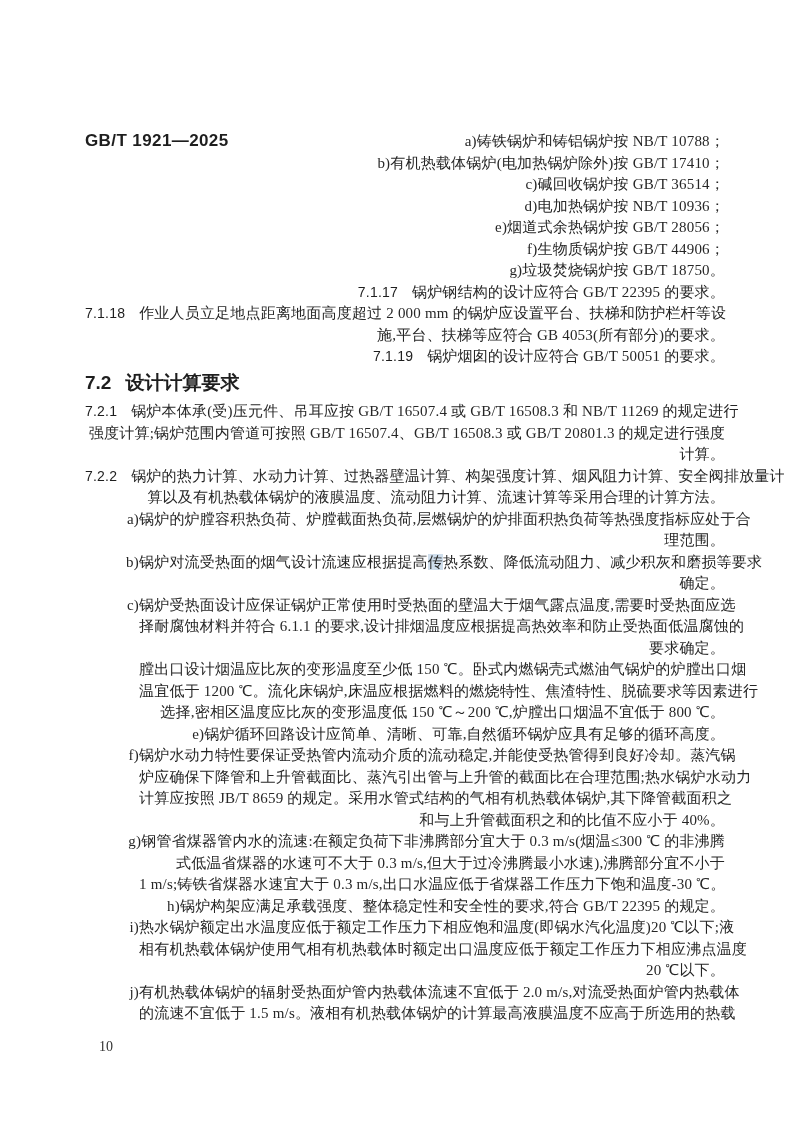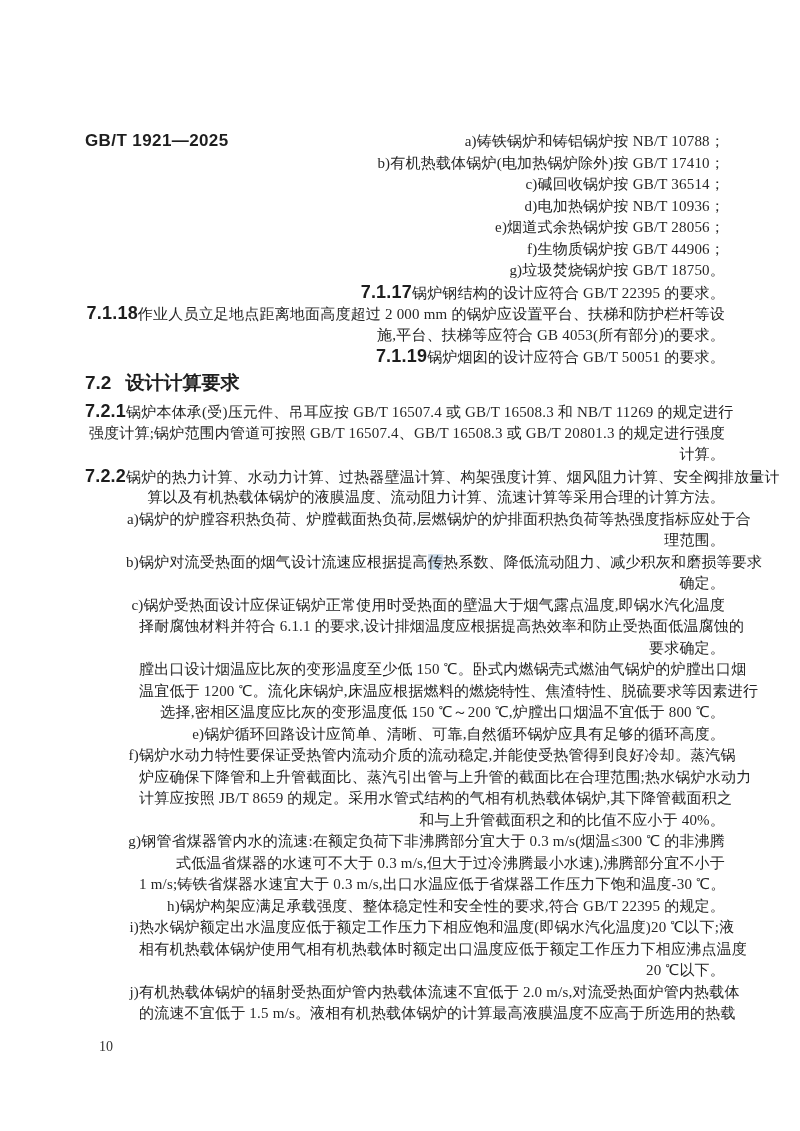--- a/index.html
+++ b/index.html
@@ -26,22 +26,22 @@
     font-size:15px; letter-spacing:0.2px;
     white-space:nowrap;
     text-align:right;
   }
   .li { padding-left:27px; }
   .li .marker { display:inline-block; width:27px; }
   .li-cont { padding-left:54px; }
   .clause-cont { padding-left:0; }
   .cnum {
     font-family:"Liberation Sans", sans-serif;
-    font-weight:700; font-size:18px;
-    margin-right:0; color:#1e1e1e;
+    font-weight:400; font-size:14px;
+    margin-right:14px; color:#1e1e1e;
   }
   .heading {
     height:21.5px; line-height:21.5px;
     margin:4px 0 8px 0;
     font-family:"Liberation Sans", sans-serif;
     font-weight:700; font-size:19px; color:#1e1e1e;
   }
   .heading .hnum { margin-right:14px; }
   .hl { background:#cfdeec; }
   .page-number {
@@ -69,21 +69,21 @@
       <div class="heading"><span class="hnum">7.2</span><span>设计计算要求</span></div>
       <div class="line clause"><span class="cnum">7.2.1</span><span>锅炉本体承(受)压元件、吊耳应按 GB/T 16507.4 或 GB/T 16508.3 和 NB/T 11269 的规定进行</span></div>
       <div class="line clause-cont"><span>强度计算;锅炉范围内管道可按照 GB/T 16507.4、GB/T 16508.3 或 GB/T 20801.3 的规定进行强度</span></div>
       <div class="line clause-cont"><span>计算。</span></div>
       <div class="line clause"><span class="cnum">7.2.2</span><span>锅炉的热力计算、水动力计算、过热器壁温计算、构架强度计算、烟风阻力计算、安全阀排放量计</span></div>
       <div class="line clause-cont"><span>算以及有机热载体锅炉的液膜温度、流动阻力计算、流速计算等采用合理的计算方法。</span></div>
       <div class="line li"><span class="marker">a)</span><span>锅炉的炉膛容积热负荷、炉膛截面热负荷,层燃锅炉的炉排面积热负荷等热强度指标应处于合</span></div>
       <div class="line li-cont"><span>理范围。</span></div>
       <div class="line li"><span class="marker">b)</span><span>锅炉对流受热面的烟气设计流速应根据提高</span><span class="hl" style="background: rgb(207, 222, 236);">传</span><span>热系数、降低流动阻力、减少积灰和磨损等要求</span></div>
       <div class="line li-cont"><span>确定。</span></div>
-      <div class="line li"><span class="marker">c)</span><span>锅炉受热面设计应保证锅炉正常使用时受热面的壁温大于烟气露点温度,即锅水汽化温度</span></div>
+      <div class="line li"><span class="marker">c)</span><span>锅炉受热面设计应保证锅炉正常使用时受热面的壁温大于烟气露点温度,需要时受热面应选</span></div>
       <div class="line li-cont"><span>择耐腐蚀材料并符合 6.1.1 的要求,设计排烟温度应根据提高热效率和防止受热面低温腐蚀的</span></div>
       <div class="line li-cont"><span>要求确定。</span></div>
       <div class="line li-cont"><span>膛出口设计烟温应比灰的变形温度至少低 150 ℃。卧式内燃锅壳式燃油气锅炉的炉膛出口烟</span></div>
       <div class="line li-cont"><span>温宜低于 1200 ℃。流化床锅炉,床温应根据燃料的燃烧特性、焦渣特性、脱硫要求等因素进行</span></div>
       <div class="line li-cont"><span>选择,密相区温度应比灰的变形温度低 150 ℃～200 ℃,炉膛出口烟温不宜低于 800 ℃。</span></div>
       <div class="line li"><span class="marker">e)</span><span>锅炉循环回路设计应简单、清晰、可靠,自然循环锅炉应具有足够的循环高度。</span></div>
       <div class="line li"><span class="marker">f)</span><span>锅炉水动力特性要保证受热管内流动介质的流动稳定,并能使受热管得到良好冷却。蒸汽锅</span></div>
       <div class="line li-cont"><span>炉应确保下降管和上升管截面比、蒸汽引出管与上升管的截面比在合理范围;热水锅炉水动力</span></div>
       <div class="line li-cont"><span>计算应按照 JB/T 8659 的规定。采用水管式结构的气相有机热载体锅炉,其下降管截面积之</span></div>
       <div class="line li-cont"><span>和与上升管截面积之和的比值不应小于 40%。</span></div>

